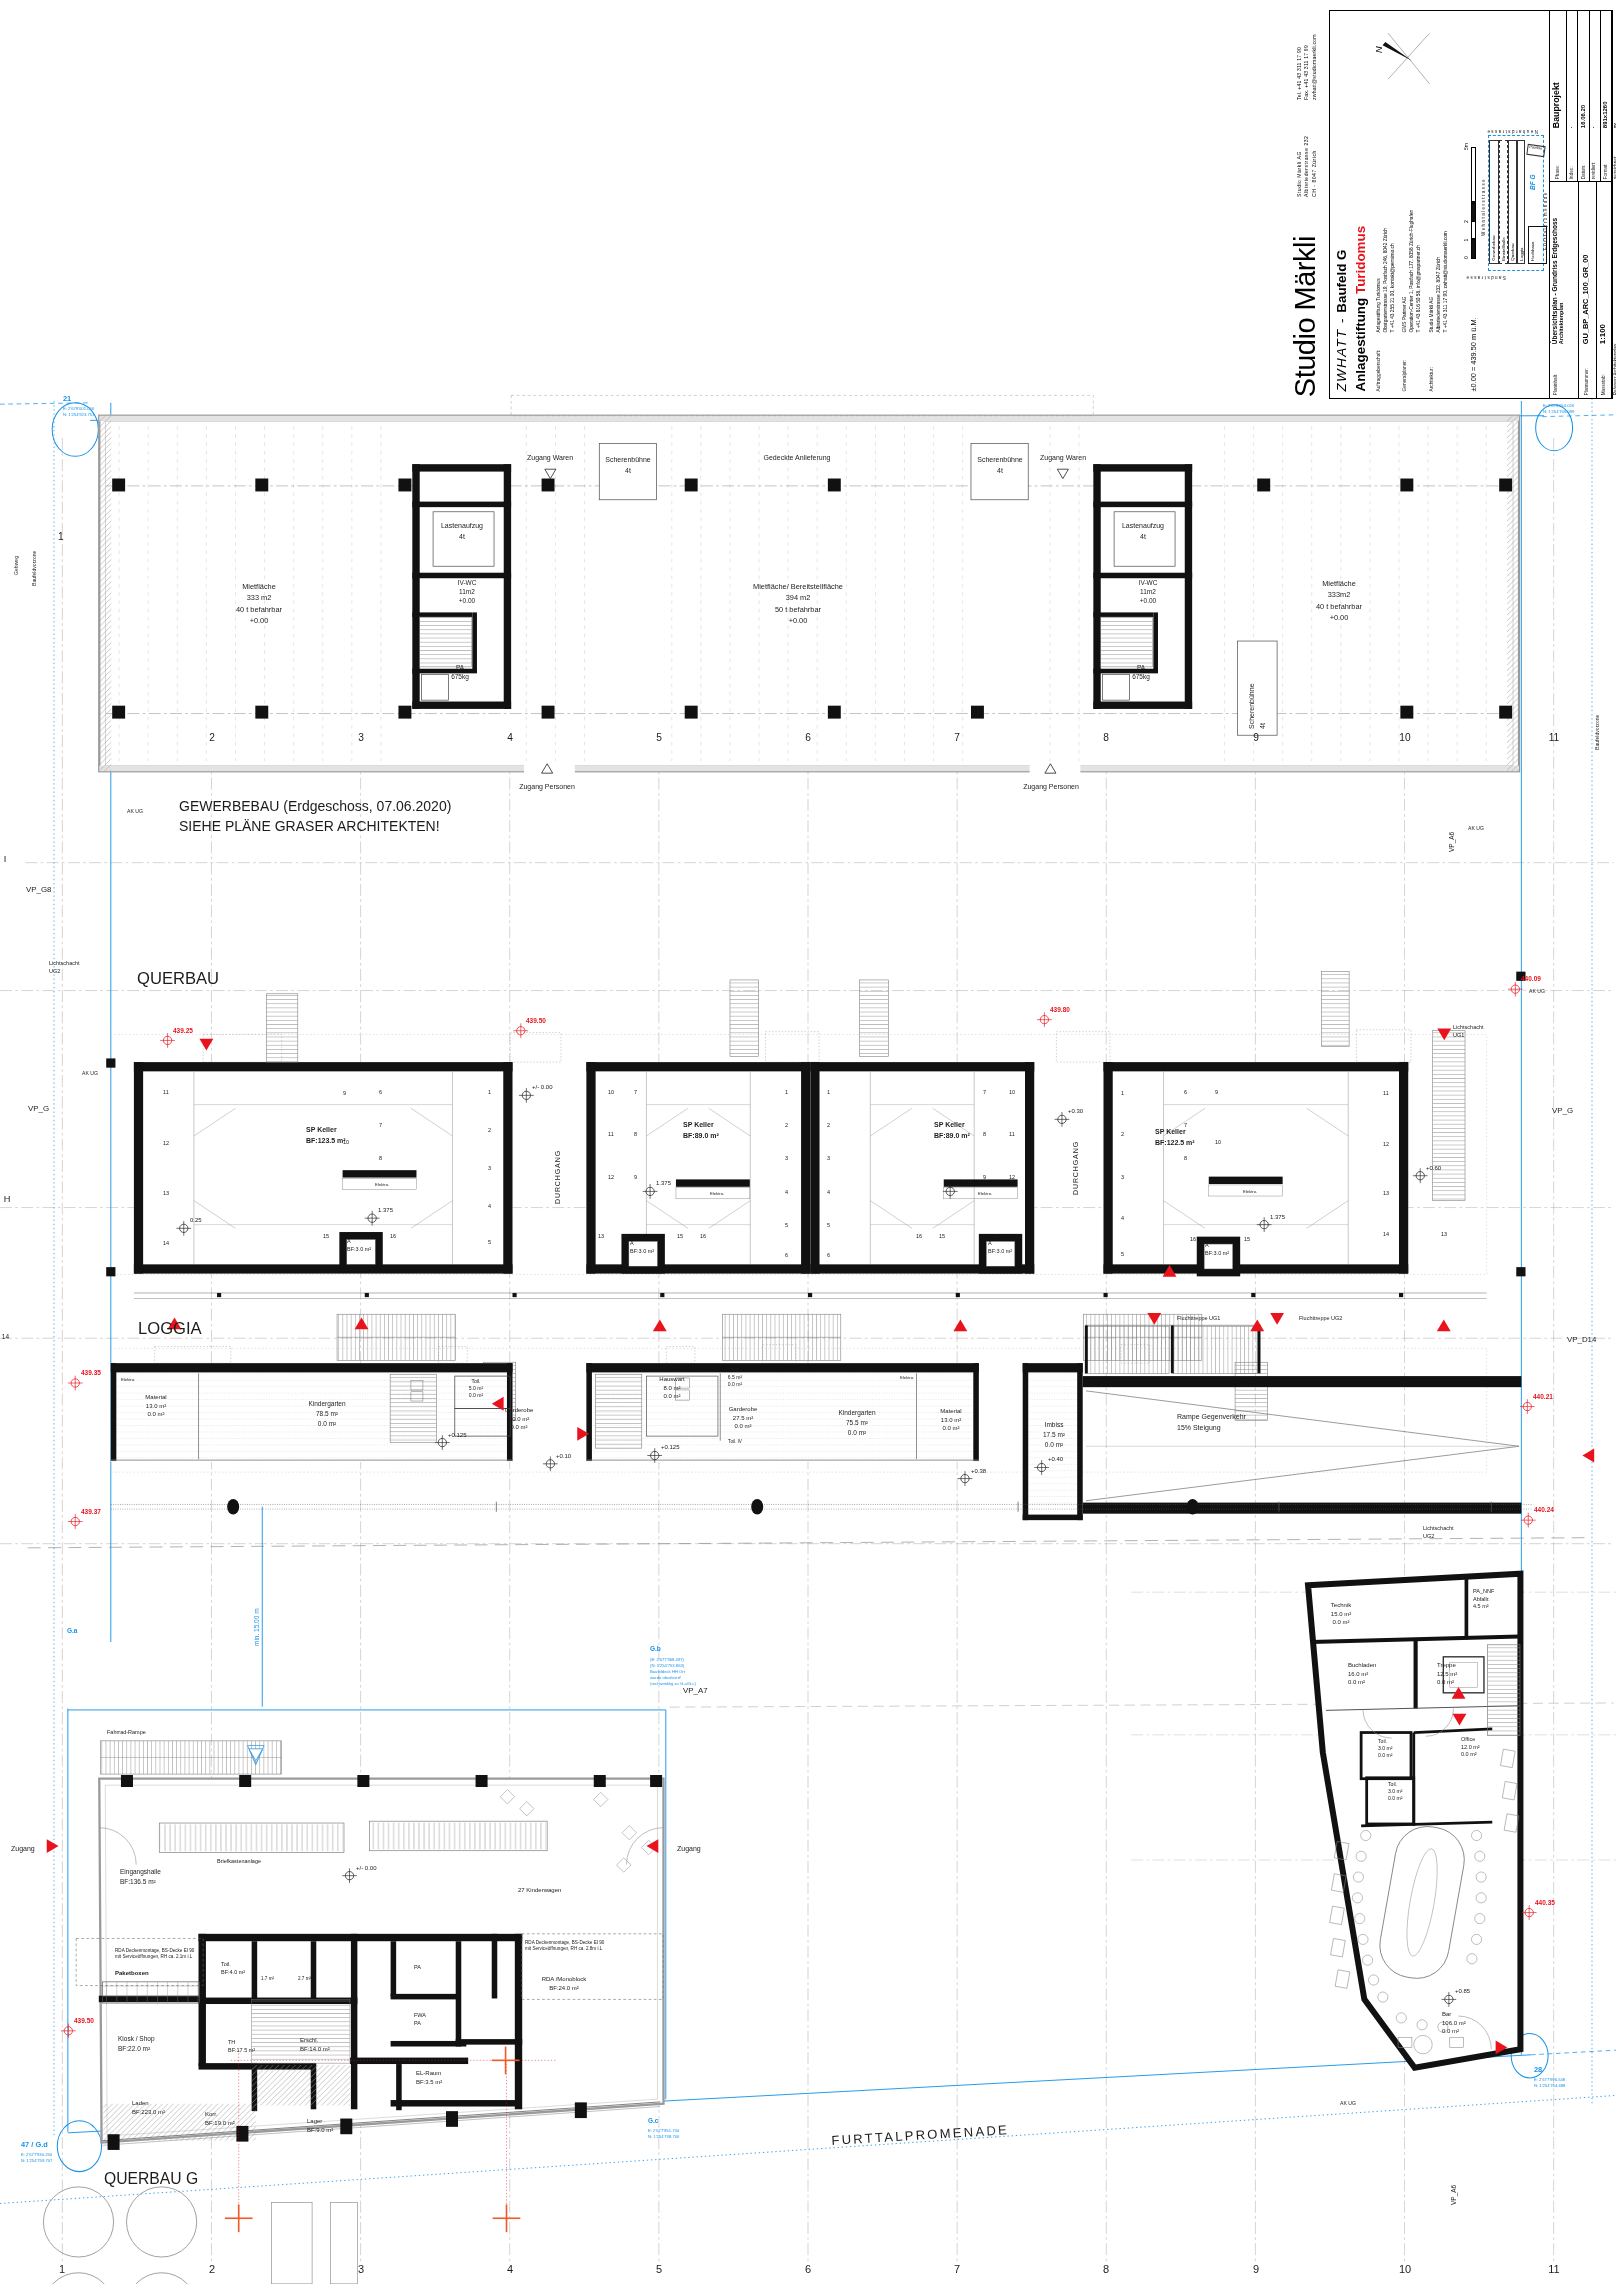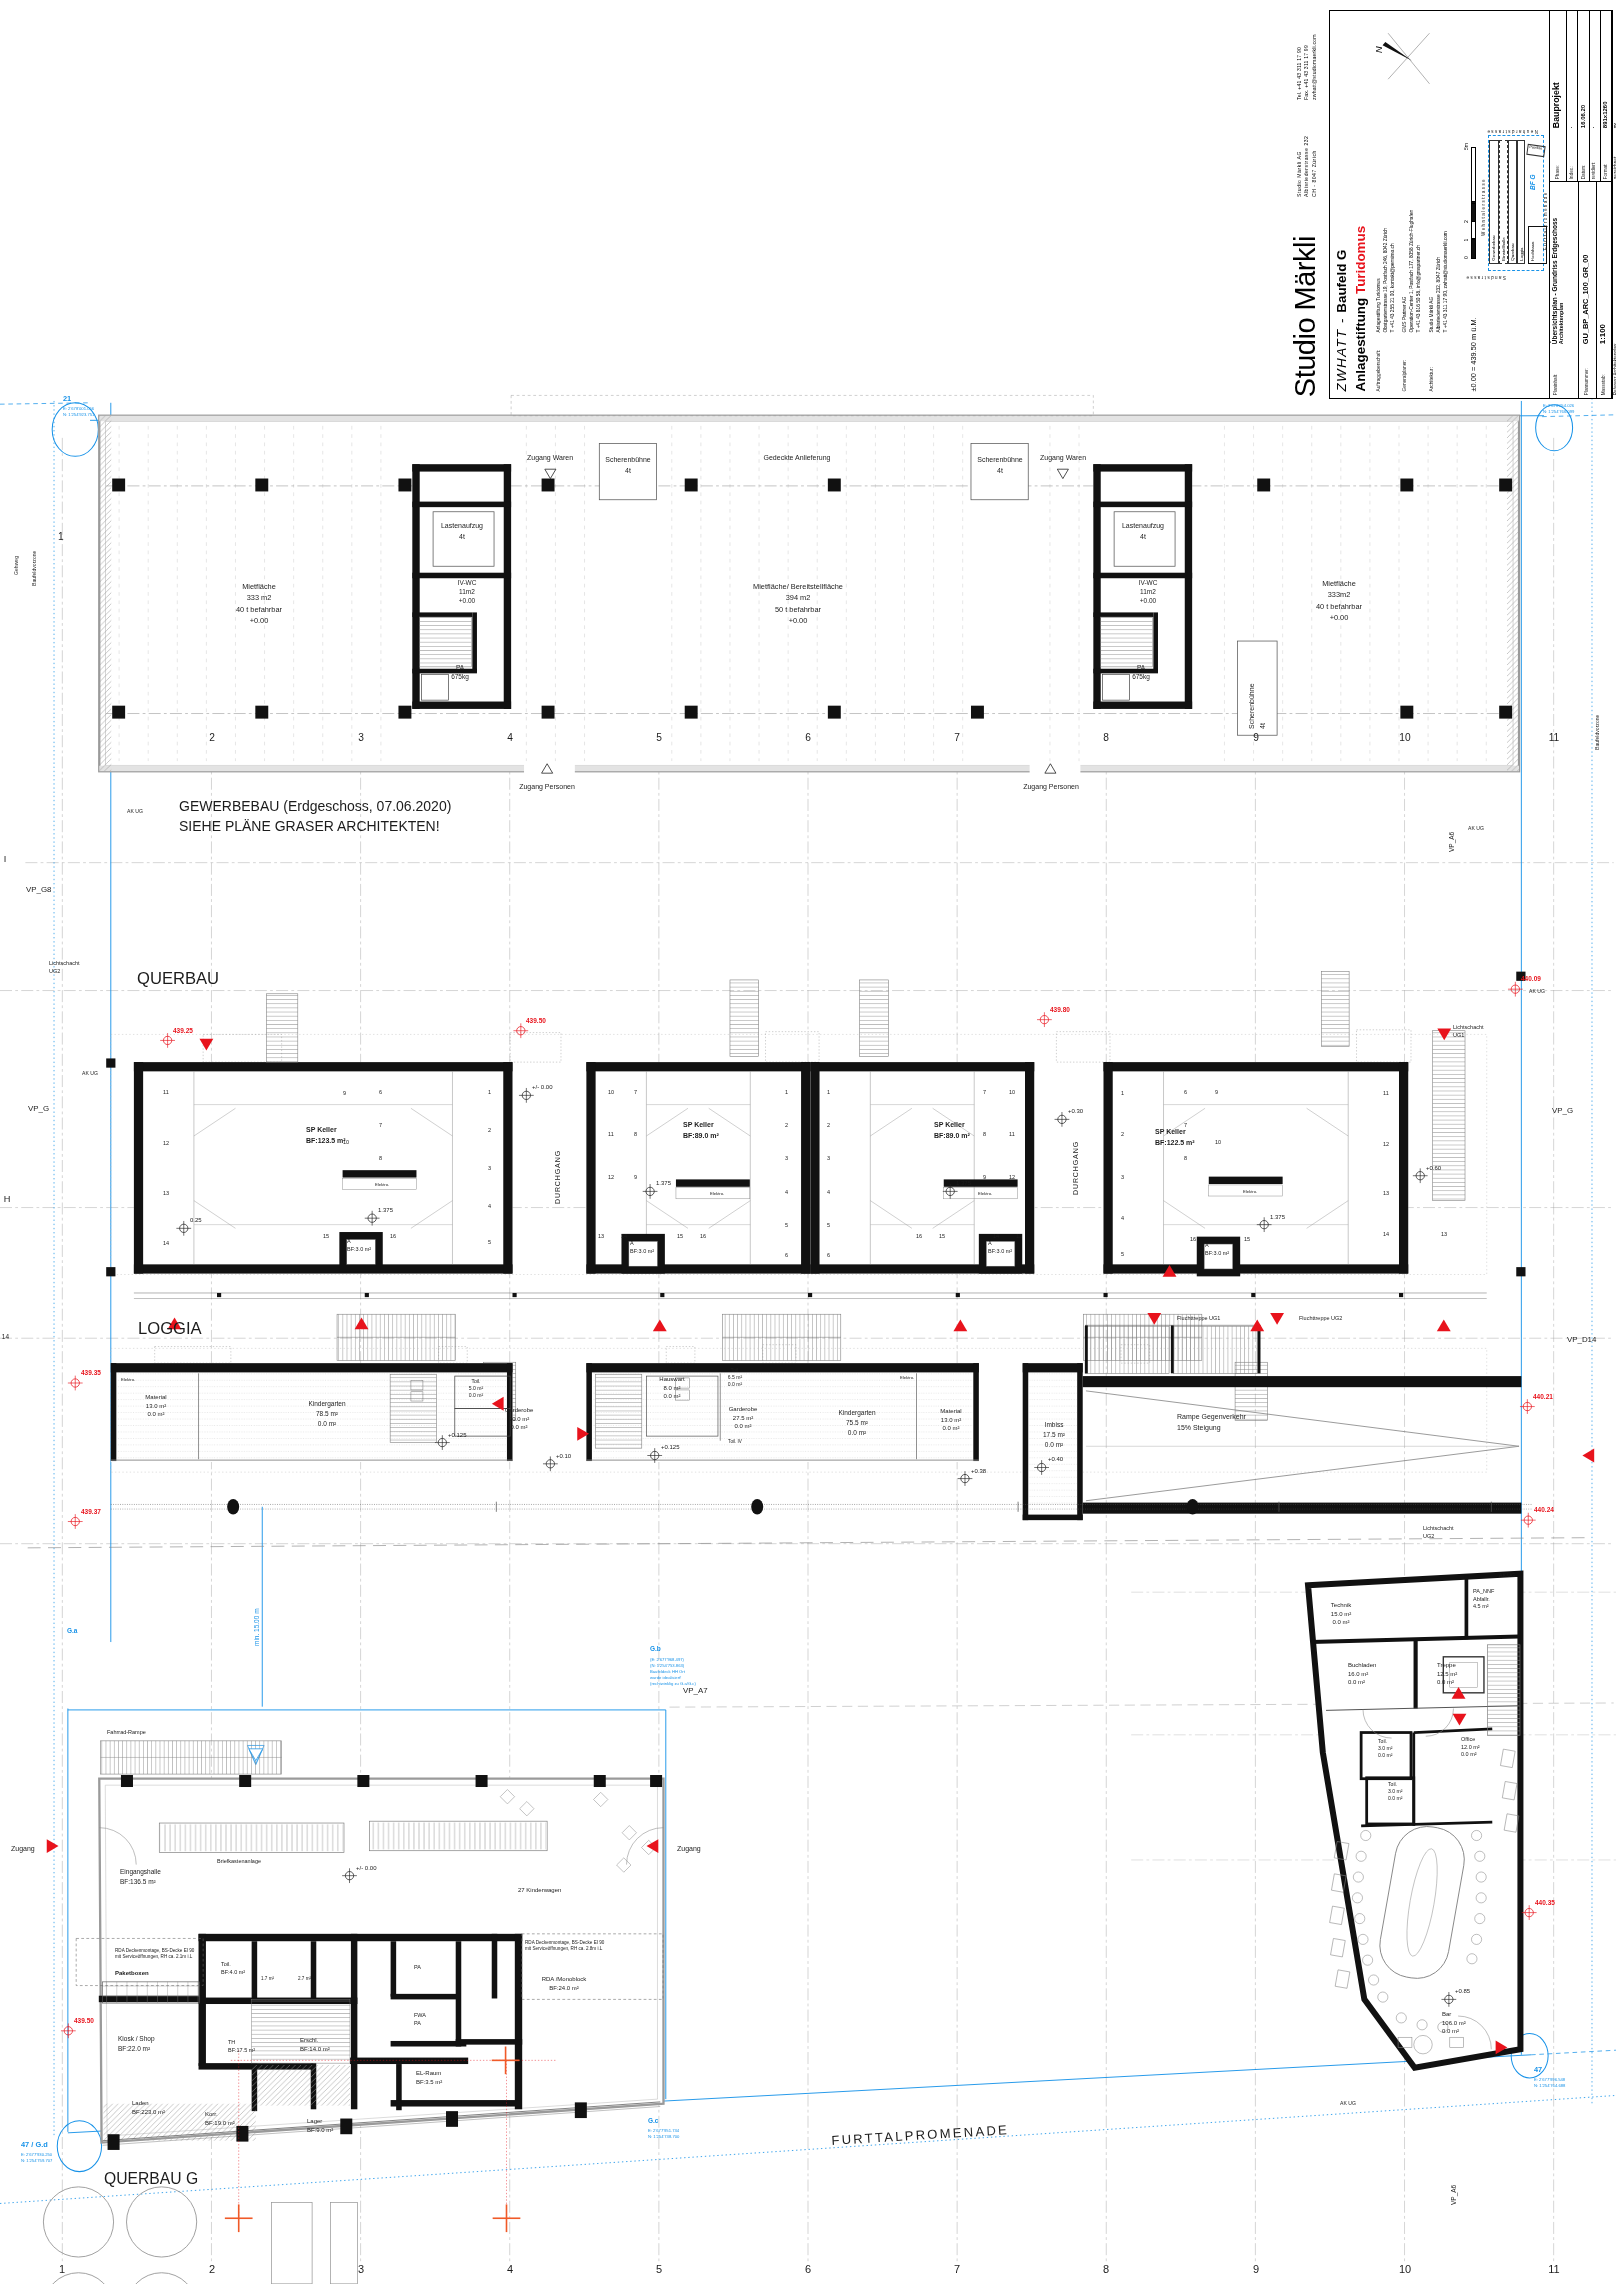--- a/index.html
+++ b/index.html
@@ -900,21 +900,21 @@
       <div class="lbl" style="left: 1455px; top: 1988px; font-size: 6px;">+0.85</div>
       <div class="lbl bold" style="left: 63px; top: 394px; font-size: 7.4px; color: rgb(23, 146, 232);">21</div>
       <div class="lbl" style="left: 63px; top: 406px; font-size: 4.2px; line-height: 1.4; color: rgb(23, 146, 232);">E: 2'678'001.056
 N: 1'254'923.751</div>
       <div class="lbl bold" style="left: 1543px; top: 391px; font-size: 7.4px; color: rgb(23, 146, 232);">26</div>
       <div class="lbl" style="left: 1543px; top: 403px; font-size: 4.2px; line-height: 1.4; color: rgb(23, 146, 232);">E: 2'678'054.026
 N: 1'254'766.099</div>
       <div class="lbl bold" style="left: 21px; top: 2140px; font-size: 7.4px; color: rgb(23, 146, 232);">47 / G.d</div>
       <div class="lbl" style="left: 21px; top: 2152px; font-size: 4.2px; line-height: 1.4; color: rgb(23, 146, 232);">E: 2'677'930.250
 N: 1'254'759.707</div>
-      <div class="lbl bold" style="left: 1534px; top: 2065px; font-size: 7.4px; color: rgb(23, 146, 232);">47</div>
+      <div class="lbl bold" style="left: 1534px; top: 2065px; font-size: 7.4px; color: rgb(23, 146, 232);">28</div>
       <div class="lbl" style="left: 1534px; top: 2077px; font-size: 4.2px; line-height: 1.4; color: rgb(23, 146, 232);">E: 2'677'996.548
 N: 1'254'764.688</div>
       <div class="lbl ctr" style="left: 62px; top: 2262px; font-size: 11px; transform: translateX(-50%);">1</div>
       <div class="lbl ctr" style="left: 212px; top: 2262px; font-size: 11px; transform: translateX(-50%);">2</div>
       <div class="lbl ctr" style="left: 212px; top: 731px; font-size: 10.2px; transform: translateX(-50%);">2</div>
       <div class="lbl ctr" style="left: 361px; top: 2262px; font-size: 11px; transform: translateX(-50%);">3</div>
       <div class="lbl ctr" style="left: 361px; top: 731px; font-size: 10.2px; transform: translateX(-50%);">3</div>
       <div class="lbl ctr" style="left: 510px; top: 2262px; font-size: 11px; transform: translateX(-50%);">4</div>
       <div class="lbl ctr" style="left: 510px; top: 731px; font-size: 10.2px; transform: translateX(-50%);">4</div>
       <div class="lbl ctr" style="left: 659px; top: 2262px; font-size: 11px; transform: translateX(-50%);">5</div>

